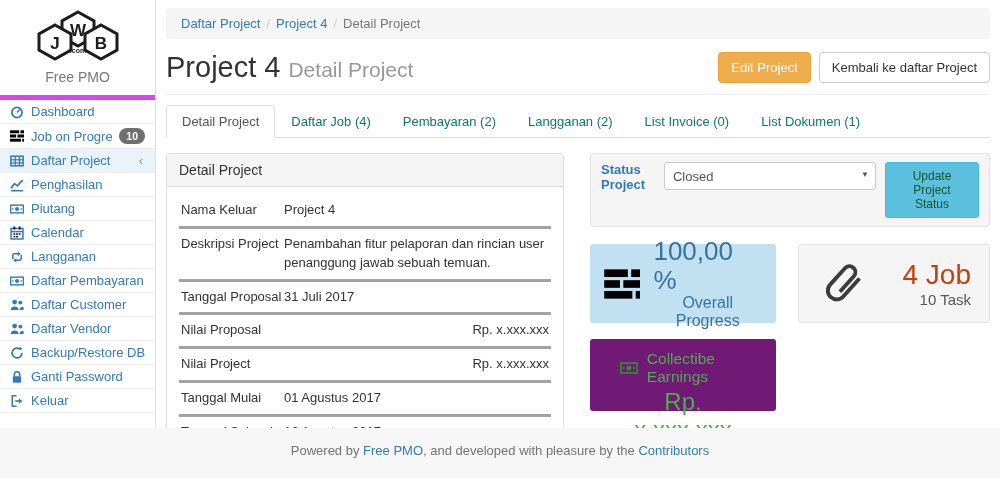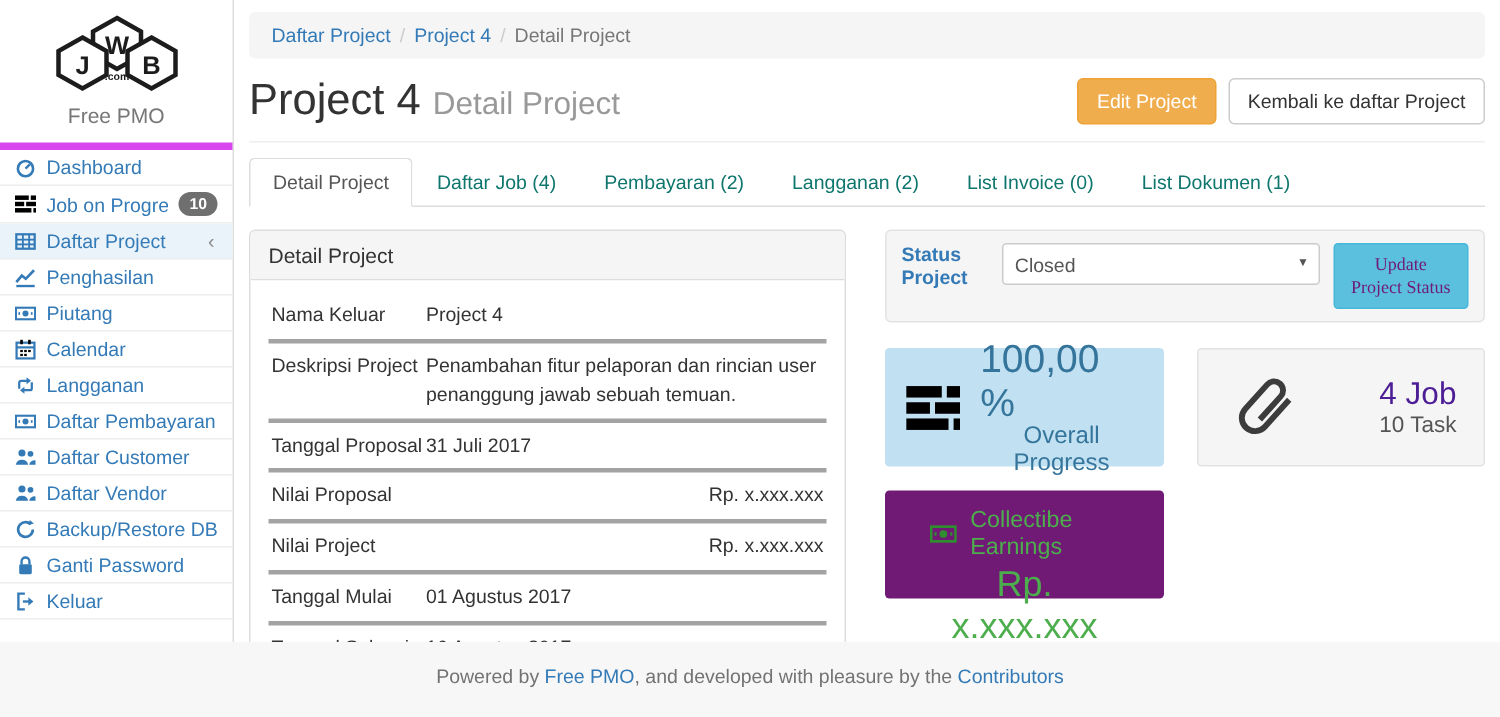--- a/index.html
+++ b/index.html
@@ -49,30 +49,30 @@
   .drow:first-child { border-top:none; margin-top:4px; }
   .drow .dl { width:103px; flex:none; }
   .drow .dv { flex:1; }
   .drow.money .dv { text-align:right; }
 
   .status-well { display:flex; gap:9px; background:#f5f5f5; border:1px solid #e3e3e3; border-radius:4px; padding:8px 10px; }
   .status-well .sl { color:#337ab7; font-weight:bold; }
   .sel-wrap { position:relative; }
   .sel-wrap select { width:212px; height:28px; border:1px solid #ccc; border-radius:3px; background:#fff; color:#555; font-size:13px; padding:0 20px 0 8px; appearance:none; -webkit-appearance:none; cursor:pointer; font-family:"Liberation Sans", sans-serif; }
   .sel-wrap::after { content:"▼"; position:absolute; right:7px; top:8px; font-size:8px; color:#555; pointer-events:none; }
-  .btn-info { background:#5bc0de; border-color:#46b8da; color:#701a75; font-size:12px; padding:6px 10px; border-radius:3px;font-family:Liberation Serif, serif; }
+  .btn-info { background:#5bc0de; border-color:#46b8da; color:#14532d; font-size:12px; padding:6px 10px; border-radius:3px; }
 
   .stat-grid { display:grid; grid-template-columns:186px 1fr; gap:22px; margin-top:17px; }
   .statbox { border-radius:3px; padding:10px 14px; height:79px; display:flex; align-items:center; }
   .box-info { background:#c1e1f2; color:#35759c; }
   .box-info .big { font-size:26px; line-height:1.1; }
   .box-info .cap { font-size:16px; text-align:center; }
   .box-info .txt { margin-left:13px; }
   .box-default { background:#f5f5f5; border:1px solid #e3e3e3; color:#333; justify-content:space-between; padding:10px 18px; }
-  .box-default .big { font-size:21px; color:#4c1d95; line-height:1.15; }
+  .box-default .big { font-size:28px; color:#c2410c; line-height:1.15; }
   .box-default .cap { font-size:15px; color:#555; text-align:right; }
   .box-success { background:#701a75; color:#4cae4c; height:72px; width:186px; margin-top:16px; display:block; padding:11px 30px; border-radius:3px; }
   .box-success .line1 { display:flex; align-items:center; gap:9px; font-size:15.5px; }
   .box-success .big { font-size:24px; text-align:center; margin-top:2px; }
   .ic-dark { color:#2d6d92; }
   .ic-green { color:#2f8f2f; }
   .ic-clip { color:#3c3c3c; }
 
   
   .footer { height:50px; background:#f7f7f7; text-align:center; padding-top:15px; color:#737373; }

